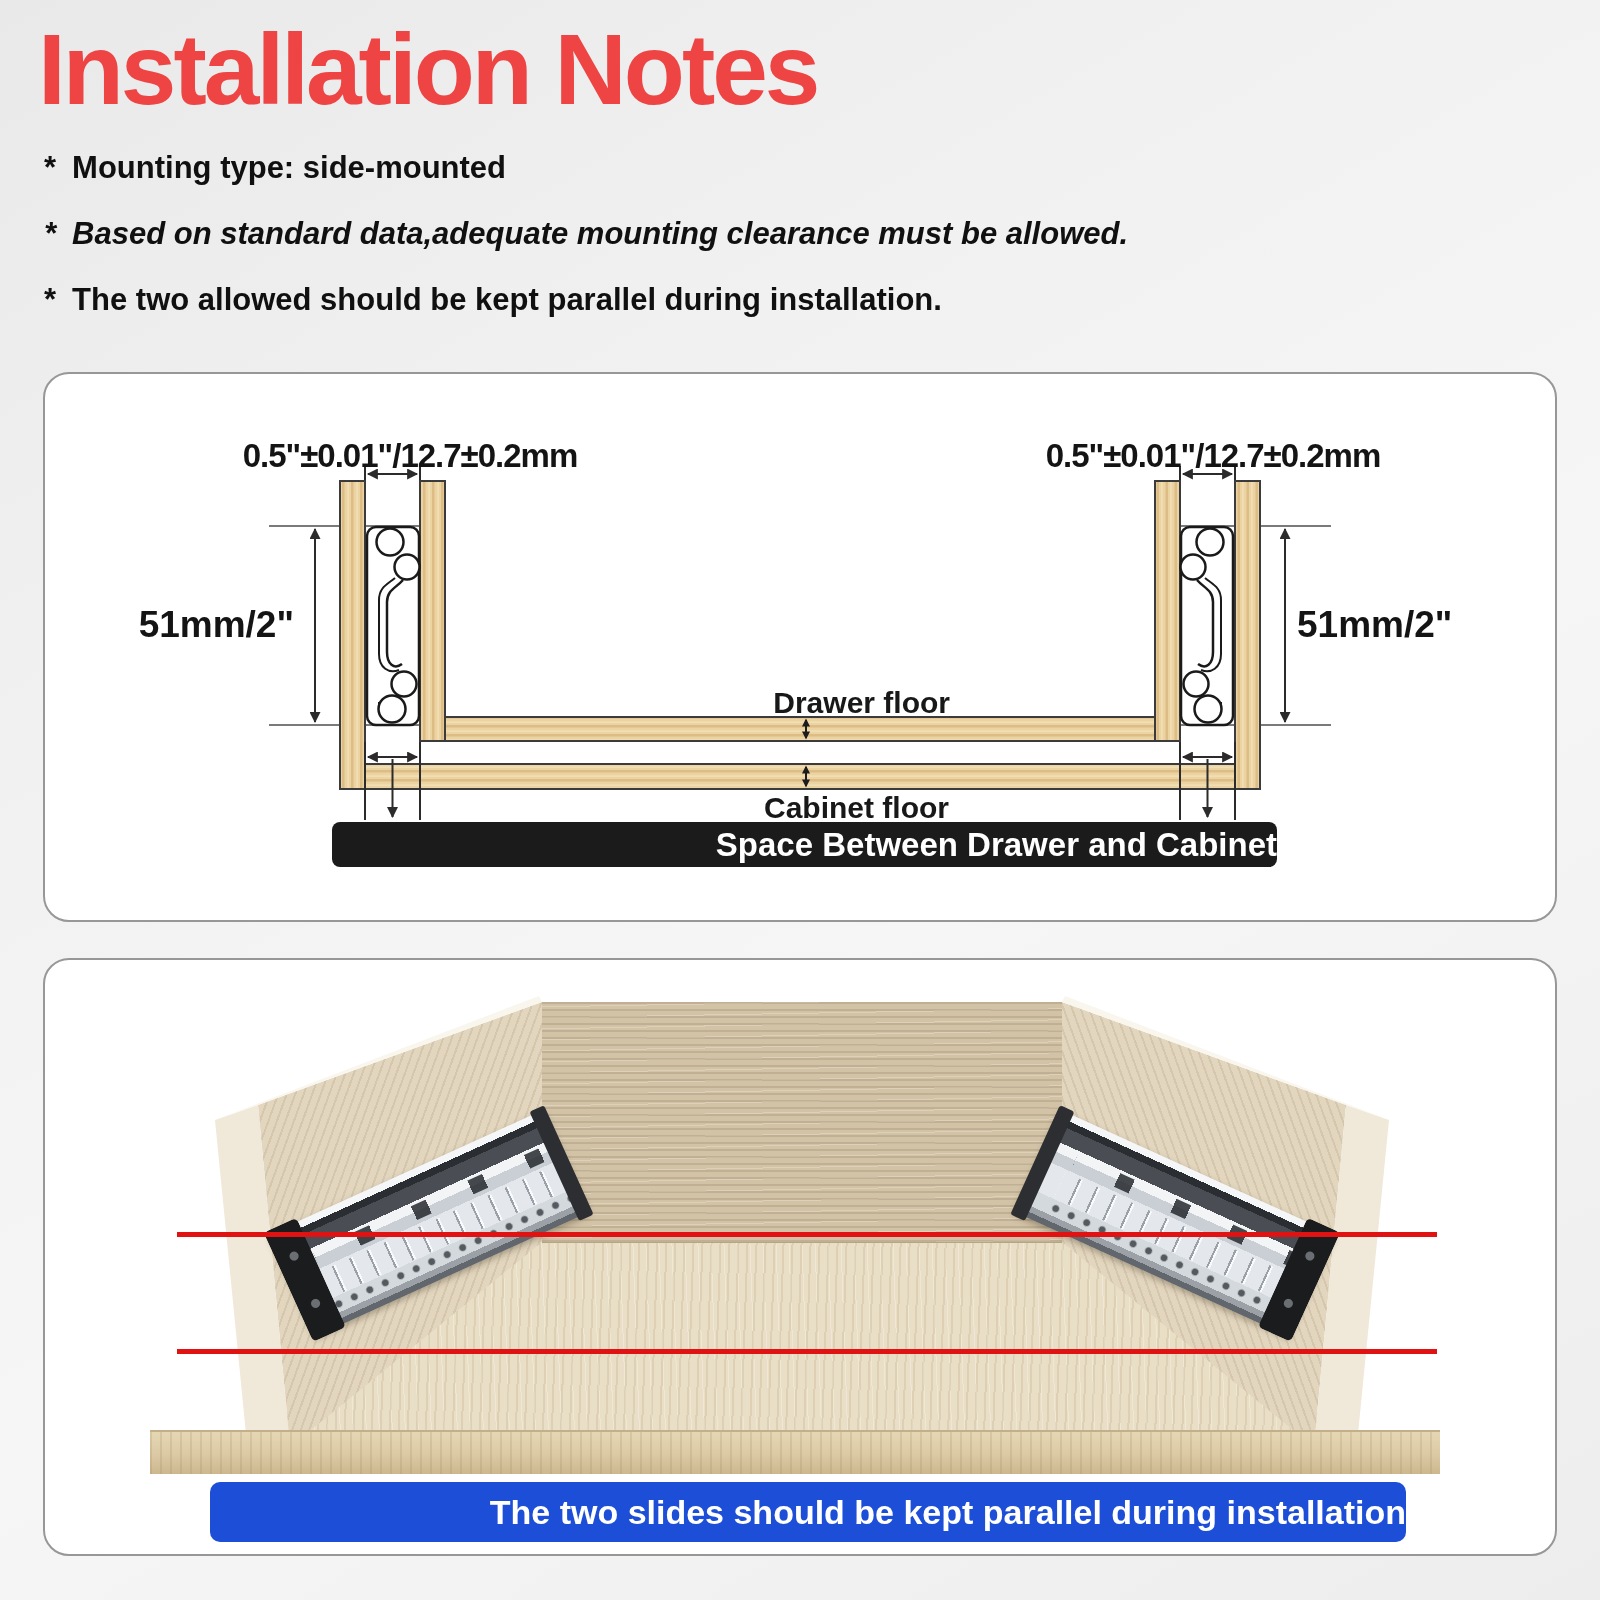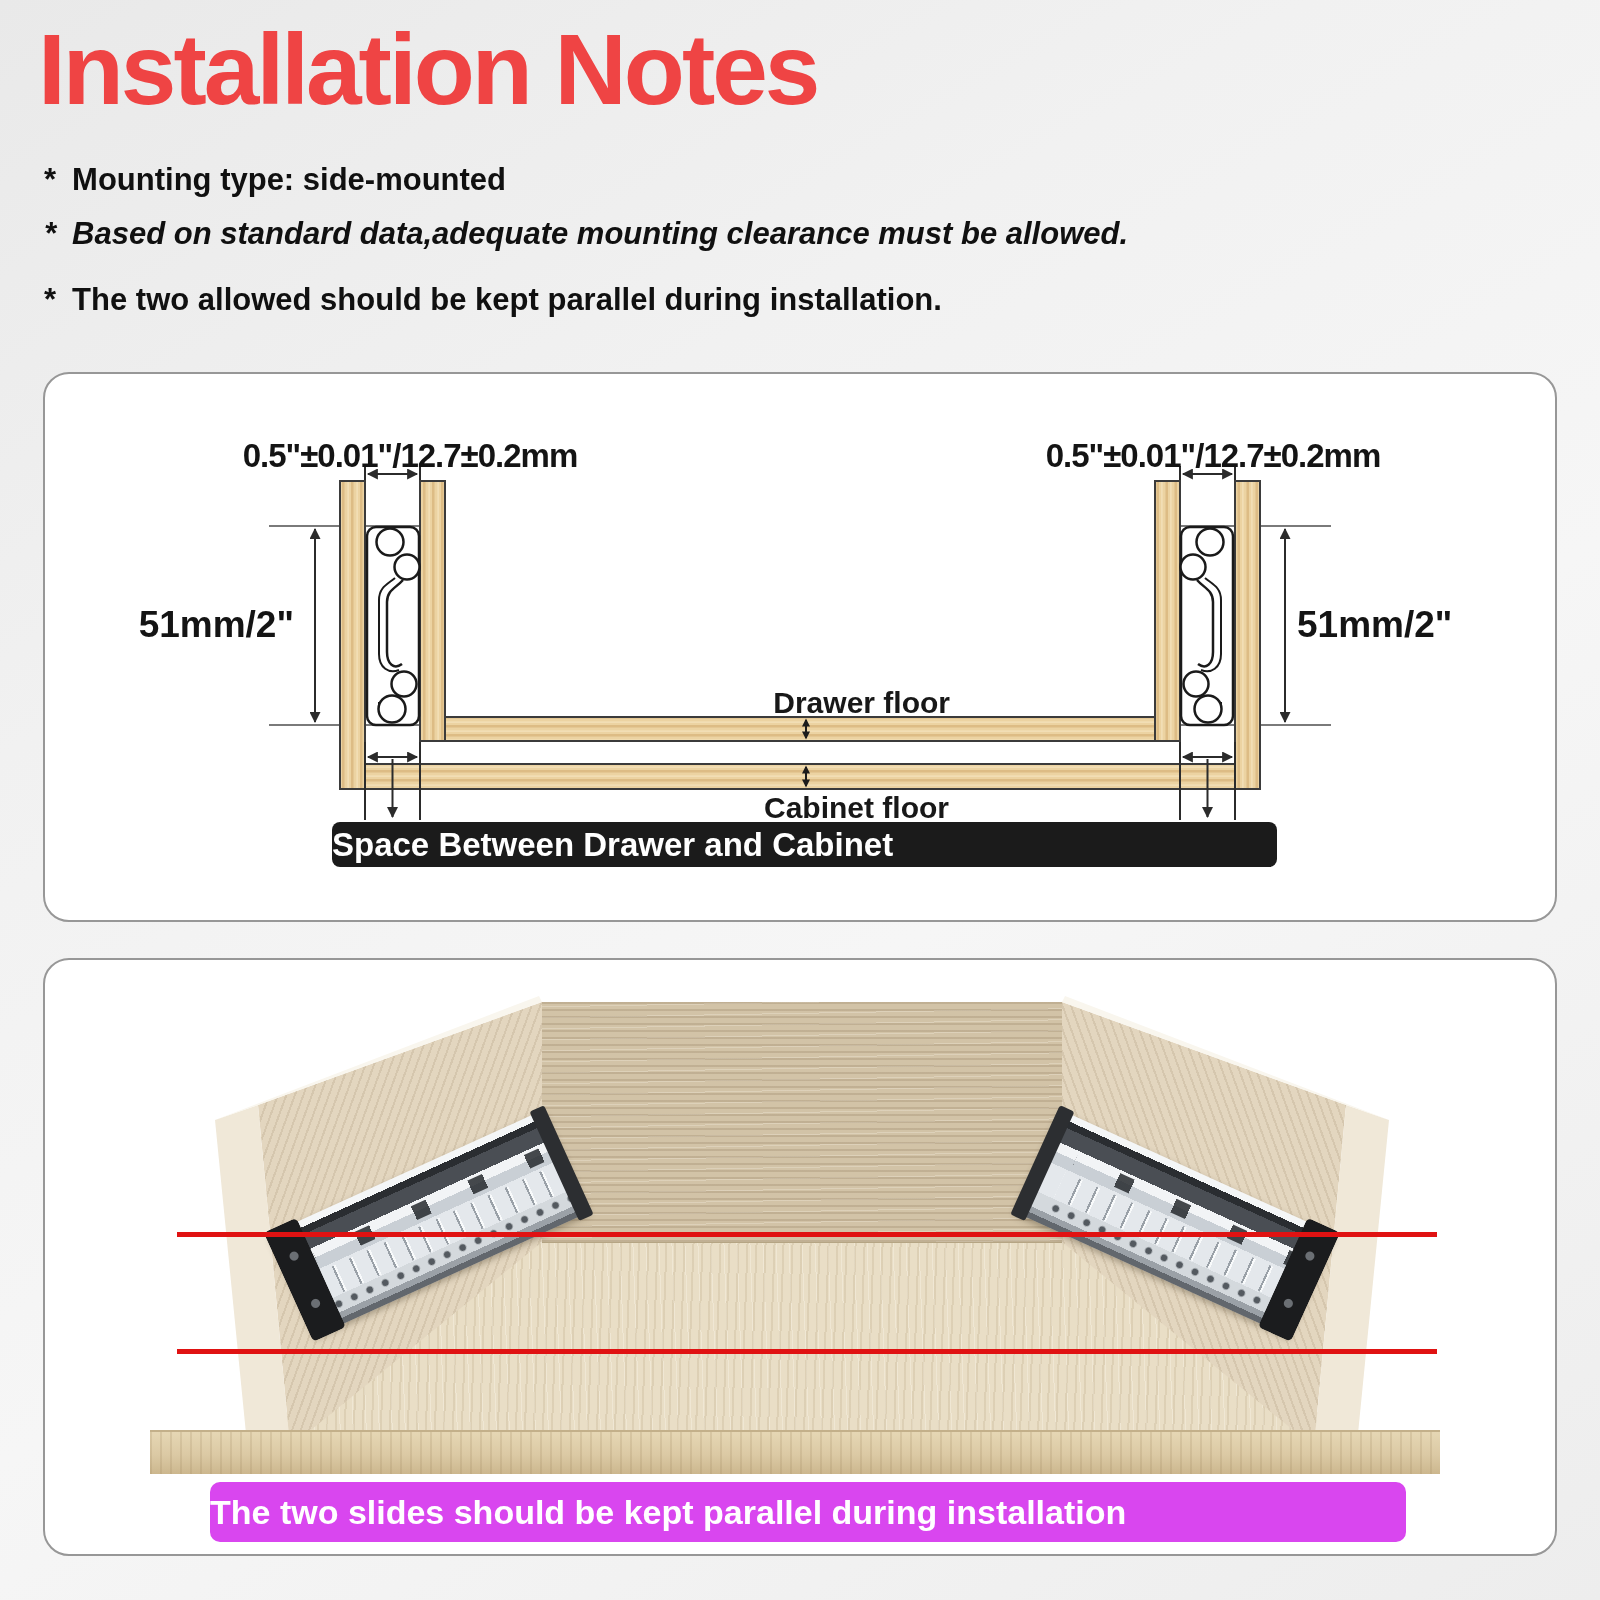--- a/index.html
+++ b/index.html
@@ -20,25 +20,25 @@
     left:43px;width:1514px;background:#ffffff;border:2px solid #979797;border-radius:26px;
     box-sizing:border-box;overflow:hidden;
   }
   #panel1{top:372px;height:550px;}
   #panel2{top:958px;height:598px;}
   
   .dim-label{font-size:33px;font-weight:bold;letter-spacing:-1px;text-align:center;white-space:nowrap;color:#141414;}
   .side-label{font-size:37px;font-weight:bold;white-space:nowrap;color:#141414;}
   .floor-label{font-size:30px;font-weight:bold;white-space:nowrap;color:#181818;text-align:right;}
   .caption-bar{
-    background:#1b1b1b;color:#ffffff;font-weight:bold;text-align:left;
+    background:#1b1b1b;color:#ffffff;font-weight:bold;text-align:right;
     border-radius:8px;white-space:nowrap;
   }
   #bar1{left:287px;top:448px;width:945px;height:45px;font-size:33px;line-height:45px;}
-  #bar2{left:165px;top:522px;width:1196px;height:60px;font-size:34px;line-height:60px;border-radius:10px;background:#d946ef;}
+  #bar2{left:165px;top:522px;width:1196px;height:60px;font-size:34px;line-height:60px;border-radius:10px;background:#1d4ed8;}
   
   .poly{position:absolute;left:0;top:0;width:1514px;height:598px;}
   .backwall{
     background:#d2c3a7;
     background-image:repeating-linear-gradient(180deg,rgba(140,118,88,.25) 0 2px,rgba(0,0,0,0) 2px 7px),
                      repeating-linear-gradient(179deg,rgba(255,250,240,.25) 0 1px,rgba(0,0,0,0) 1px 11px);
     clip-path:polygon(497px 42px,1017px 42px,1017px 282px,497px 282px);
   }
   .lwall{
     background:#e3d6bf;
@@ -90,21 +90,21 @@
   .slide .cap.front{left:-3px;}
   .slide .cap.rear{right:-3px;width:16px;background:#2c2e31;border-radius:3px;}
   .redline{position:absolute;left:132px;width:1260px;height:5px;background:#e01212;}
   #redline1{top:272px;} #redline2{top:389px;}
 </style>
 </head>
 <body>
 
 <div class="abs title">Installation Notes</div>
 
-<div class="abs note-line" style="top:150px;margin-top:12px;">
+<div class="abs note-line" style="top:150px;">
   <span class="star">*</span><span>Mounting type: side-mounted</span>
 </div>
 <div class="abs note-line" style="top:216px;font-style:italic;">
   <span class="star">*</span><span>Based on standard data,adequate mounting clearance must be allowed.</span>
 </div>
 <div class="abs note-line" style="top:282px;">
   <span class="star">*</span><span>The two allowed should be kept parallel during installation.</span>
 </div>
 
 <div class="abs panel" id="panel1">

